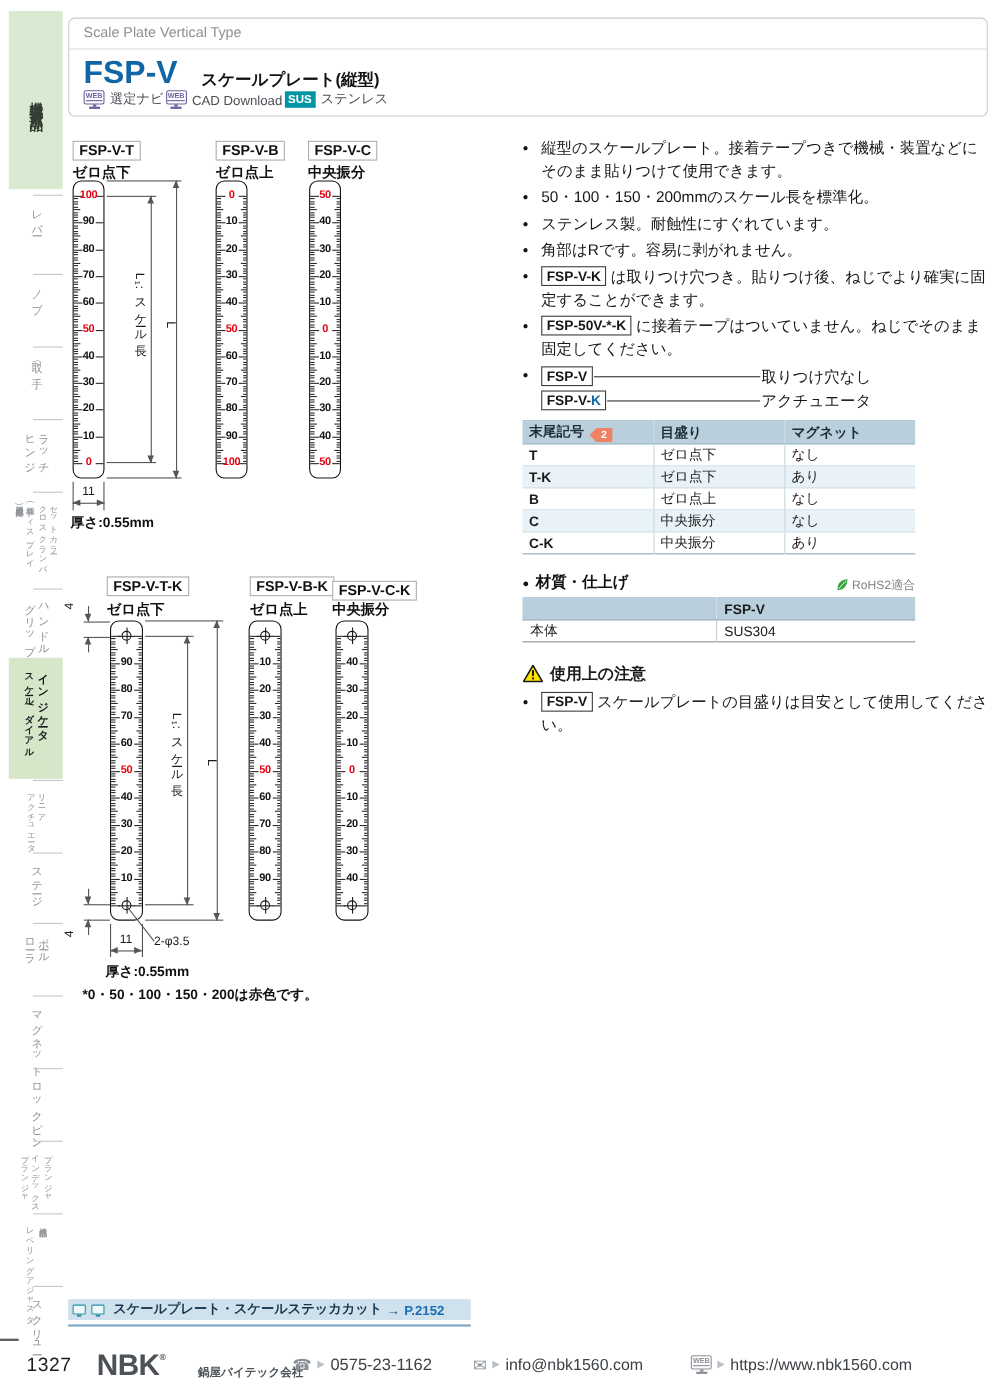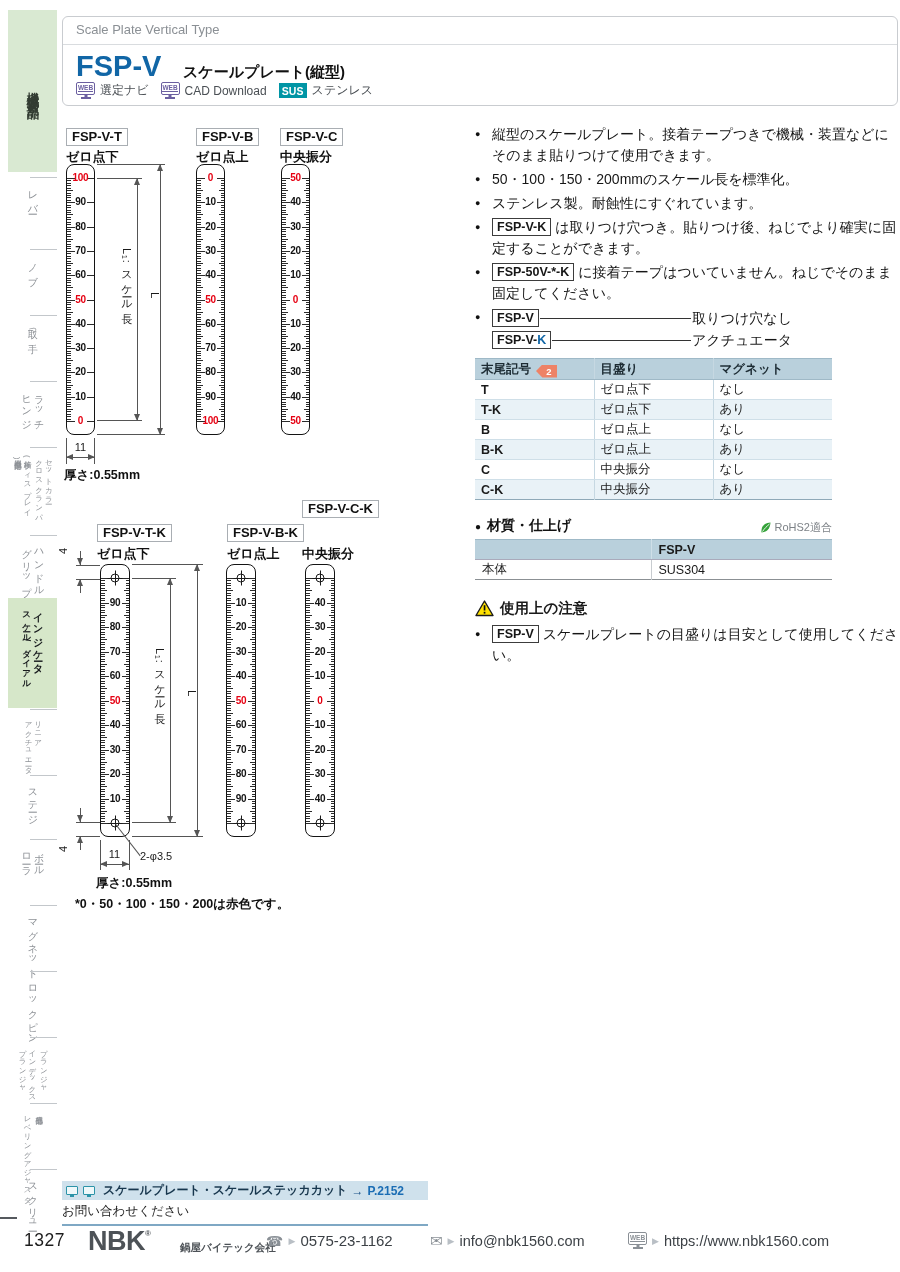--- a/index.html
+++ b/index.html
@@ -20,21 +20,21 @@
   .sb-band.active .sb-item span.l2{font-size:8.5px;}
   .sbdiv{left:30px;width:27px;height:0;border-top:1px solid #c3c7cb;}
   .sb-endline{left:0;top:1217px;width:17px;height:2px;background:#55595e;}
 
   
   .hdr{left:62px;top:16px;width:836px;height:90px;border:1.5px solid #c9ccd0;border-radius:6px;background:#fff;}
   .hdr .eyebrow{position:absolute;left:13px;top:5px;font-size:13px;color:#8b9095;}
   .hdr .hline{position:absolute;left:0;right:0;top:27px;border-top:1px solid #d9dcdf;}
   .hdr .model{position:absolute;left:13px;top:33px;font-size:29px;font-weight:bold;color:#1166a6;letter-spacing:0;}
   .hdr .ttl{position:absolute;left:120px;top:46px;font-size:15px;font-weight:bold;color:#111;}
-  .badges{position:absolute;left:13px;bottom:6px;display:flex;align-items:center;gap:12px;}
+  .badges{position:absolute;left:13px;bottom:6px;display:flex;align-items:center;gap:2px;}
   .badge{display:flex;align-items:center;gap:5px;}
   .badge .blabel{font-size:12px;color:#4a4f54;}
   .webico{display:inline-flex;align-items:center;justify-content:center;width:19px;height:13px;border:1.5px solid #6b5fa0;border-radius:2px;position:relative;margin-bottom:4px;}
   .webico i{font-style:normal;font-size:6.5px;font-weight:bold;color:#6b5fa0;line-height:1;border-bottom:1.5px solid #6b5fa0;}
   .webico::before{content:'';position:absolute;bottom:-3px;left:50%;transform:translateX(-50%);width:3px;height:2.5px;background:#6b5fa0;}
   .webico::after{content:'';position:absolute;bottom:-4.5px;left:50%;transform:translateX(-50%);width:10px;height:1.8px;background:#6b5fa0;}
   .webico.gray{border-color:#8a9096;}
   .webico.gray i{color:#8a9096;border-bottom-color:#8a9096;}
   .webico.gray::before{background:#8a9096;}
   .webico.gray::after{background:#8a9096;}
@@ -1273,21 +1273,21 @@
       <div class="num" style="top: 111px;">40</div>
       <div class="num red" style="top: 135.5px;">50</div>
       <div class="num" style="top: 160px;">60</div>
       <div class="num" style="top: 184.5px;">70</div>
       <div class="num" style="top: 209px;">80</div>
       <div class="num" style="top: 233.5px;">90</div>
       <div class="hole" style="top: 13px;"></div>
       <div class="hole" style="top: 258px;"></div>
     </div>
 
-  <div class="tag" style="left:302px;top:500px">FSP-V-C-K</div>
+  <div class="tag" style="left:302px;top:528px">FSP-V-C-K</div>
   <div class="sub" style="left:302px;top:545px">中央振分</div>
   <div class="plate" style="left:305px;top:564px;width:30px;height:273px">
       <div class="tk" style="top: 13px; width: 7.5px; left: 0px;"></div>
       <div class="tk" style="top: 13px; width: 7.5px; right: 0px;"></div>
       <div class="tk" style="top: 15.45px; width: 3.5px; left: 0px;"></div>
       <div class="tk" style="top: 15.45px; width: 3.5px; right: 0px;"></div>
       <div class="tk" style="top: 17.9px; width: 3.5px; left: 0px;"></div>
       <div class="tk" style="top: 17.9px; width: 3.5px; right: 0px;"></div>
       <div class="tk" style="top: 20.35px; width: 3.5px; left: 0px;"></div>
       <div class="tk" style="top: 20.35px; width: 3.5px; right: 0px;"></div>
@@ -1536,20 +1536,21 @@
   <div class="dline" style="left:116px;top:824px;width:40px;height:1px;transform:rotate(52deg);transform-origin:left top"></div>
   <div class="dimnum" style="left:140px;top:850px;white-space:nowrap">2-φ3.5</div>
   <div class="dnote" style="left:96px;top:875px">厚さ:0.55mm</div>
   <div class="dnote" style="left:75px;top:896px">*0・50・100・150・200は赤色です。</div>
 
   <div class="abs rcol">
     <ul class="blist">
       <li><span>縦型のスケールプレート。接着テープつきで機械・装置などにそのまま貼りつけて使用できます。</span></li>
       <li><span>50・100・150・200mmのスケール長を標準化。</span></li>
       <li><span>ステンレス製。耐蝕性にすぐれています。</span></li>
+      <li><span>角部はRです。容易に剥がれません。</span></li>
       <li><span class="code">FSP-V-K</span> <span>は取りつけ穴つき。貼りつけ後、ねじでより確実に固定することができます。</span></li>
       <li><span class="code">FSP-50V-*-K</span> <span>に接着テープはついていません。ねじでそのまま固定してください。</span></li>
       <li>
         <div class="vrow">
           <span class="code">FSP-V</span>
           <span class="dashline"></span>
           <span class="vlabel">取りつけ穴なし</span>
         </div>
         <div class="vrow second">
           <span class="code"><span>FSP-V-</span><span class="kblue">K</span></span>
@@ -1577,25 +1578,20 @@
             <td class="sym">T-K</td>
             <td>ゼロ点下</td>
             <td>あり</td>
           </tr>
         <tr>
             <td class="sym">B</td>
             <td>ゼロ点上</td>
             <td>なし</td>
           </tr>
         <tr>
-            <td class="sym">B-K</td>
-            <td>ゼロ点上</td>
-            <td>あり</td>
-          </tr>
-        <tr>
             <td class="sym">C</td>
             <td>中央振分</td>
             <td>なし</td>
           </tr>
         <tr>
             <td class="sym">C-K</td>
             <td>中央振分</td>
             <td>あり</td>
           </tr>
       </tbody>
@@ -1640,21 +1636,20 @@
   </div>
 
   <div class="abs cbox">
     <div class="cbar">
       <span class="mon"></span>
       <span class="mon"></span>
       <span class="ctitle">スケールプレート・スケールステッカカット</span>
       <span class="carrow">→</span>
       <span class="cref">P.2152</span>
     </div>
-    <div class="cnote">お問い合わせください</div>
     <div class="cunder"></div>
   </div>
 
   <div class="abs pgnum">1327</div>
   <div class="abs brand"><span>NBK</span><sup>®</sup></div>
   <div class="abs company">鍋屋バイテック会社</div>
 
   <div class="fgroup" style="left:266px">
     <span class="uico" style="font-size:14px">☎</span>
     <span class="tri">▶</span>

